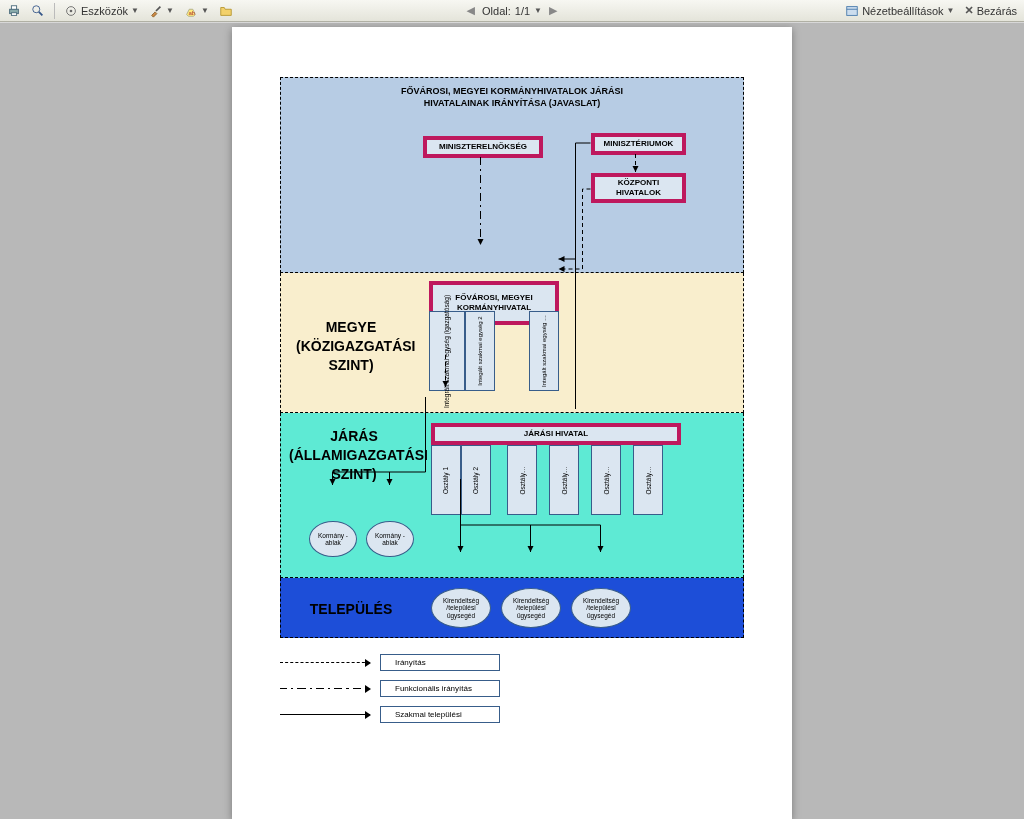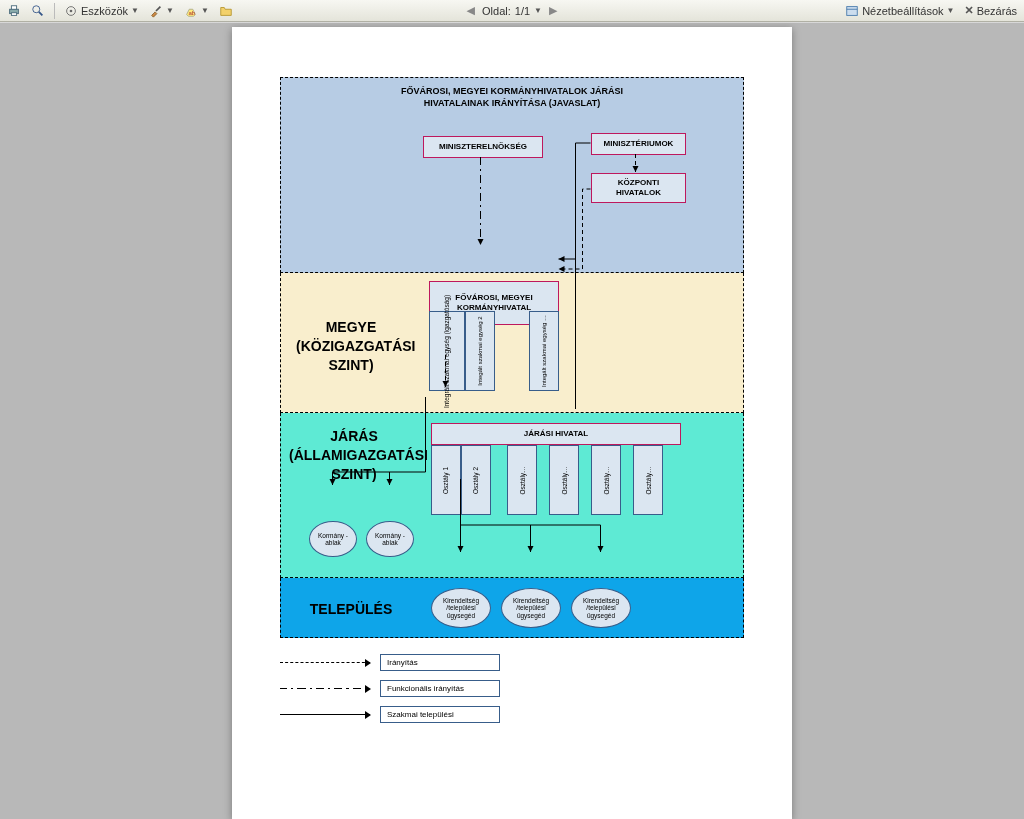--- a/index.html
+++ b/index.html
@@ -49,31 +49,31 @@
   
   .diagram { position:relative; width:100%; }
   .tier {
     border:1px dashed #000;
     position:relative;
   }
   .tier + .tier { border-top:none; }
   .tier-blue   { background:#b7cce4; height:196px; }
   .tier-cream  { background:#f9eecd; height:140px; }
   .tier-orange { background:#5eead4; height:165px; }
-  .tier-green  { background:#0ea5e9; height:60px; }
+  .tier-green  { background:#1d4ed8; height:60px; }
 
   .title {
     text-align:center; font-weight:bold; font-size:9px;
     padding-top:8px; line-height:1.3;
   }
 
   .box {
     position:absolute;
     background:#dbe6f1;
-    border:1px solid #be185d;
+    border:4px solid #be185d;
     font-size:8px; font-weight:bold;
     display:flex; align-items:center; justify-content:center;
     text-align:center; padding:2px 3px; line-height:1.2;
   }
   .vcol {
     position:absolute;
     background:#dbe6f1; border:1px solid #385d8a;
     font-size:6.5px;
     display:flex; align-items:center; justify-content:center;
     text-align:center;
@@ -101,21 +101,21 @@
   .legend-row { display:flex; align-items:center; height:20px; margin-bottom:6px; }
   .legend-line { width:90px; height:0; border-top:1.2px solid #000; position:relative; margin-right:10px;}
   .legend-line::after {
     content:""; position:absolute; right:-1px; top:-4px;
     border-left:6px solid #000; border-top:4px solid transparent; border-bottom:4px solid transparent;
   }
   .legend-dashed { border-top-style:dashed; }
   .legend-dashdot { border-image: repeating-linear-gradient(90deg,#000 0 8px,transparent 8px 12px,#000 12px 14px,transparent 14px 18px) 1; border-top-style:solid; }
   .legend-box {
     border:1px solid #385d8a; background:#fff; font-size:8px;
-    padding:3px 6px; min-width:120px;
+    padding:3px 14px; min-width:120px;
   }
 </style>
 </head>
 <body>
 
 <div class="app">
 
   <div class="toolbar">
     <span class="tool-btn">
       <svg class="ico" viewBox="0 0 16 16">

